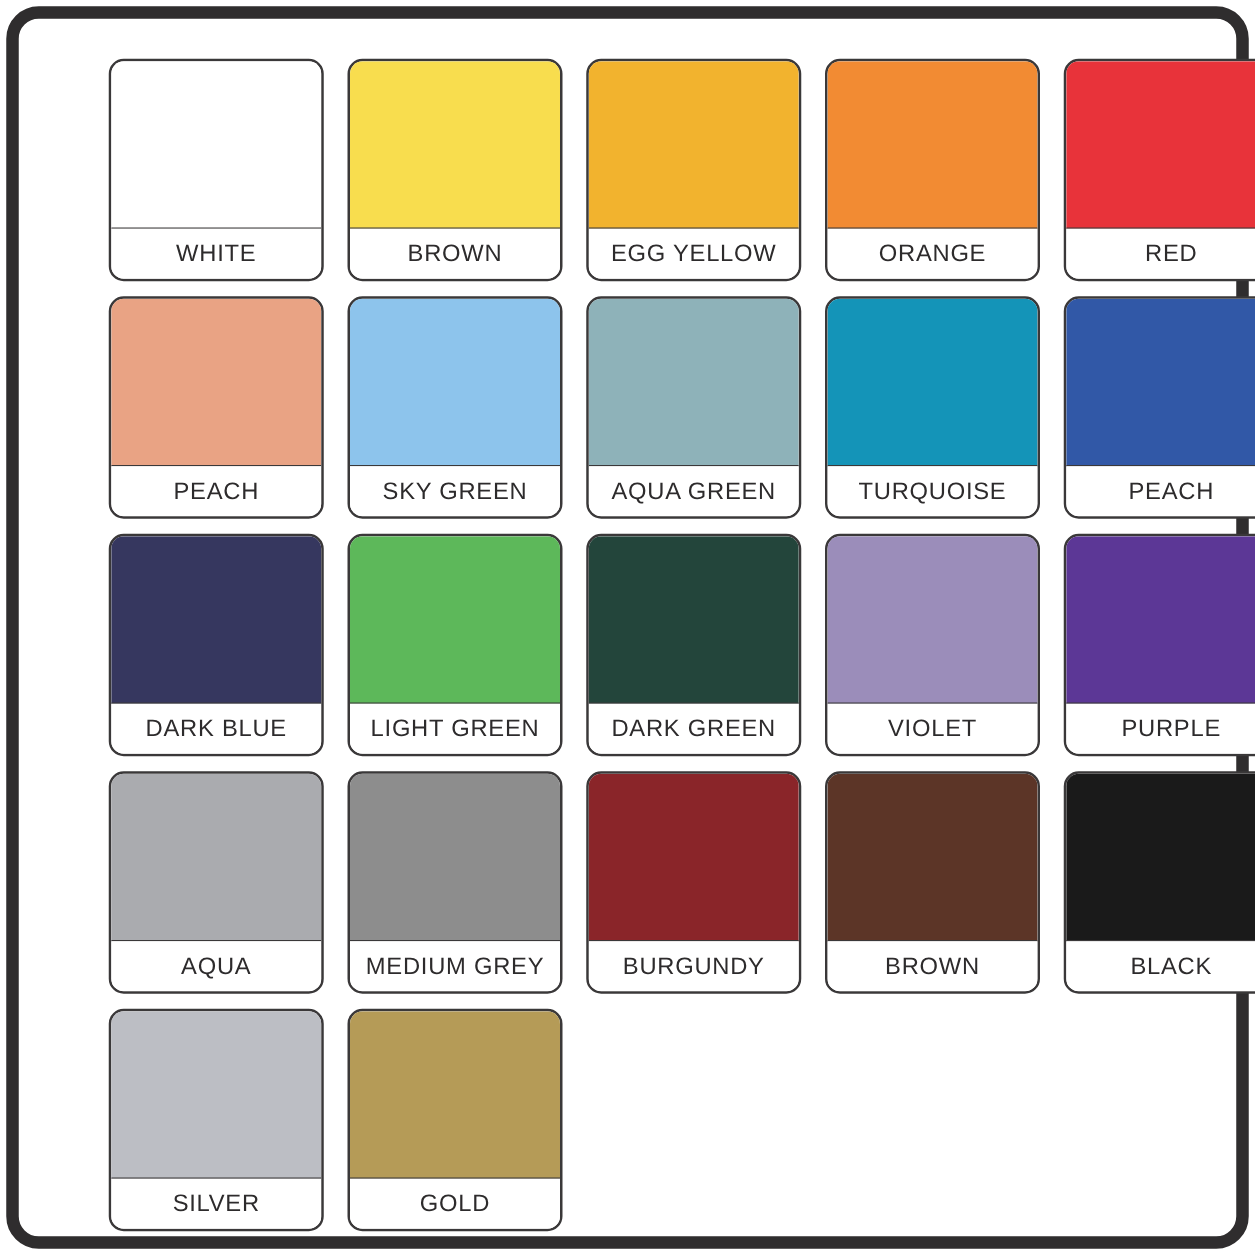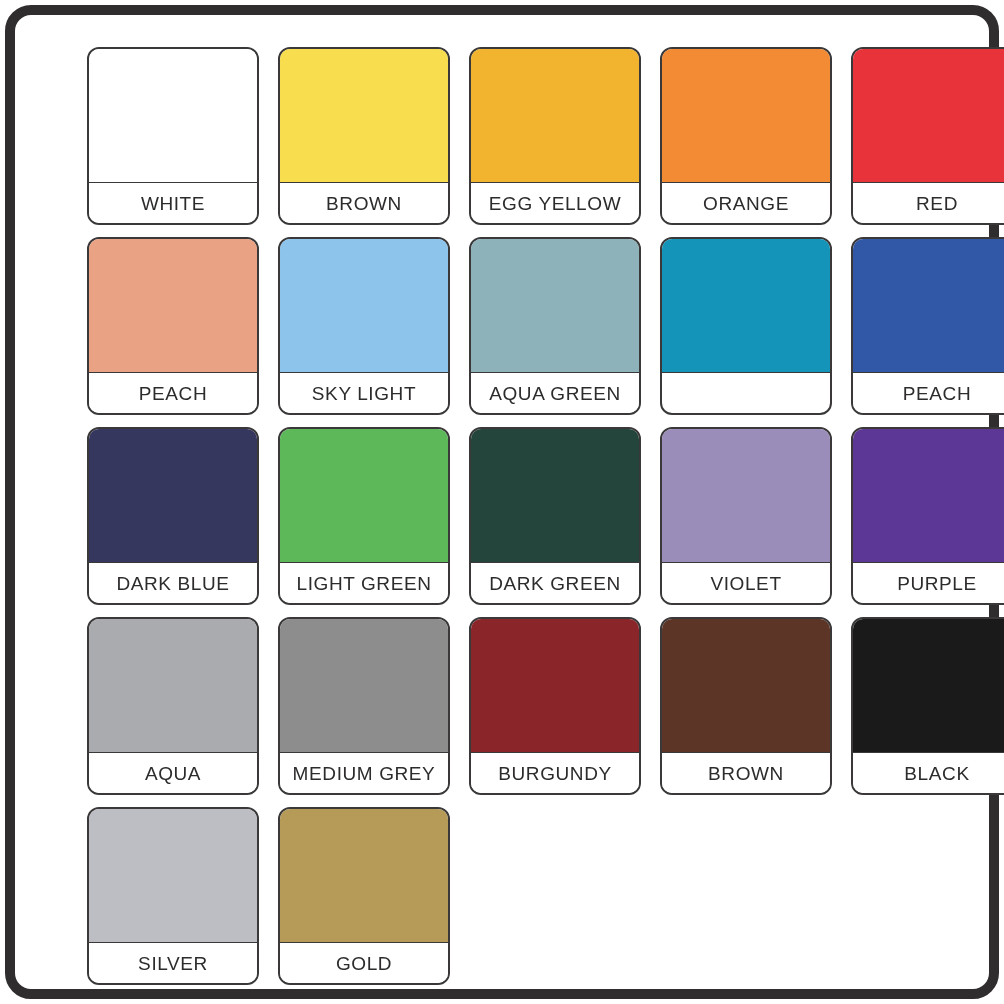--- a/index.html
+++ b/index.html
@@ -102,28 +102,29 @@
       <div class="swatch-card">
         <div class="swatch-color" style="background: rgb(232, 51, 58);"></div>
         <div class="swatch-label">RED</div>
       </div>
       <div class="swatch-card">
         <div class="swatch-color" style="background: rgb(233, 163, 132);"></div>
         <div class="swatch-label">PEACH</div>
       </div>
       <div class="swatch-card">
         <div class="swatch-color" style="background: rgb(141, 196, 236);"></div>
-        <div class="swatch-label">SKY LIGHT</div>
+        <div class="swatch-label">SKY GREEN</div>
       </div>
       <div class="swatch-card">
         <div class="swatch-color" style="background: rgb(142, 178, 185);"></div>
         <div class="swatch-label">AQUA GREEN</div>
       </div>
       <div class="swatch-card">
         <div class="swatch-color" style="background: rgb(20, 148, 184);"></div>
+        <div class="swatch-label">TURQUOISE</div>
       </div>
       <div class="swatch-card">
         <div class="swatch-color" style="background: rgb(49, 88, 167);"></div>
         <div class="swatch-label">PEACH</div>
       </div>
       <div class="swatch-card">
         <div class="swatch-color" style="background: rgb(54, 55, 95);"></div>
         <div class="swatch-label">DARK BLUE</div>
       </div>
       <div class="swatch-card">

